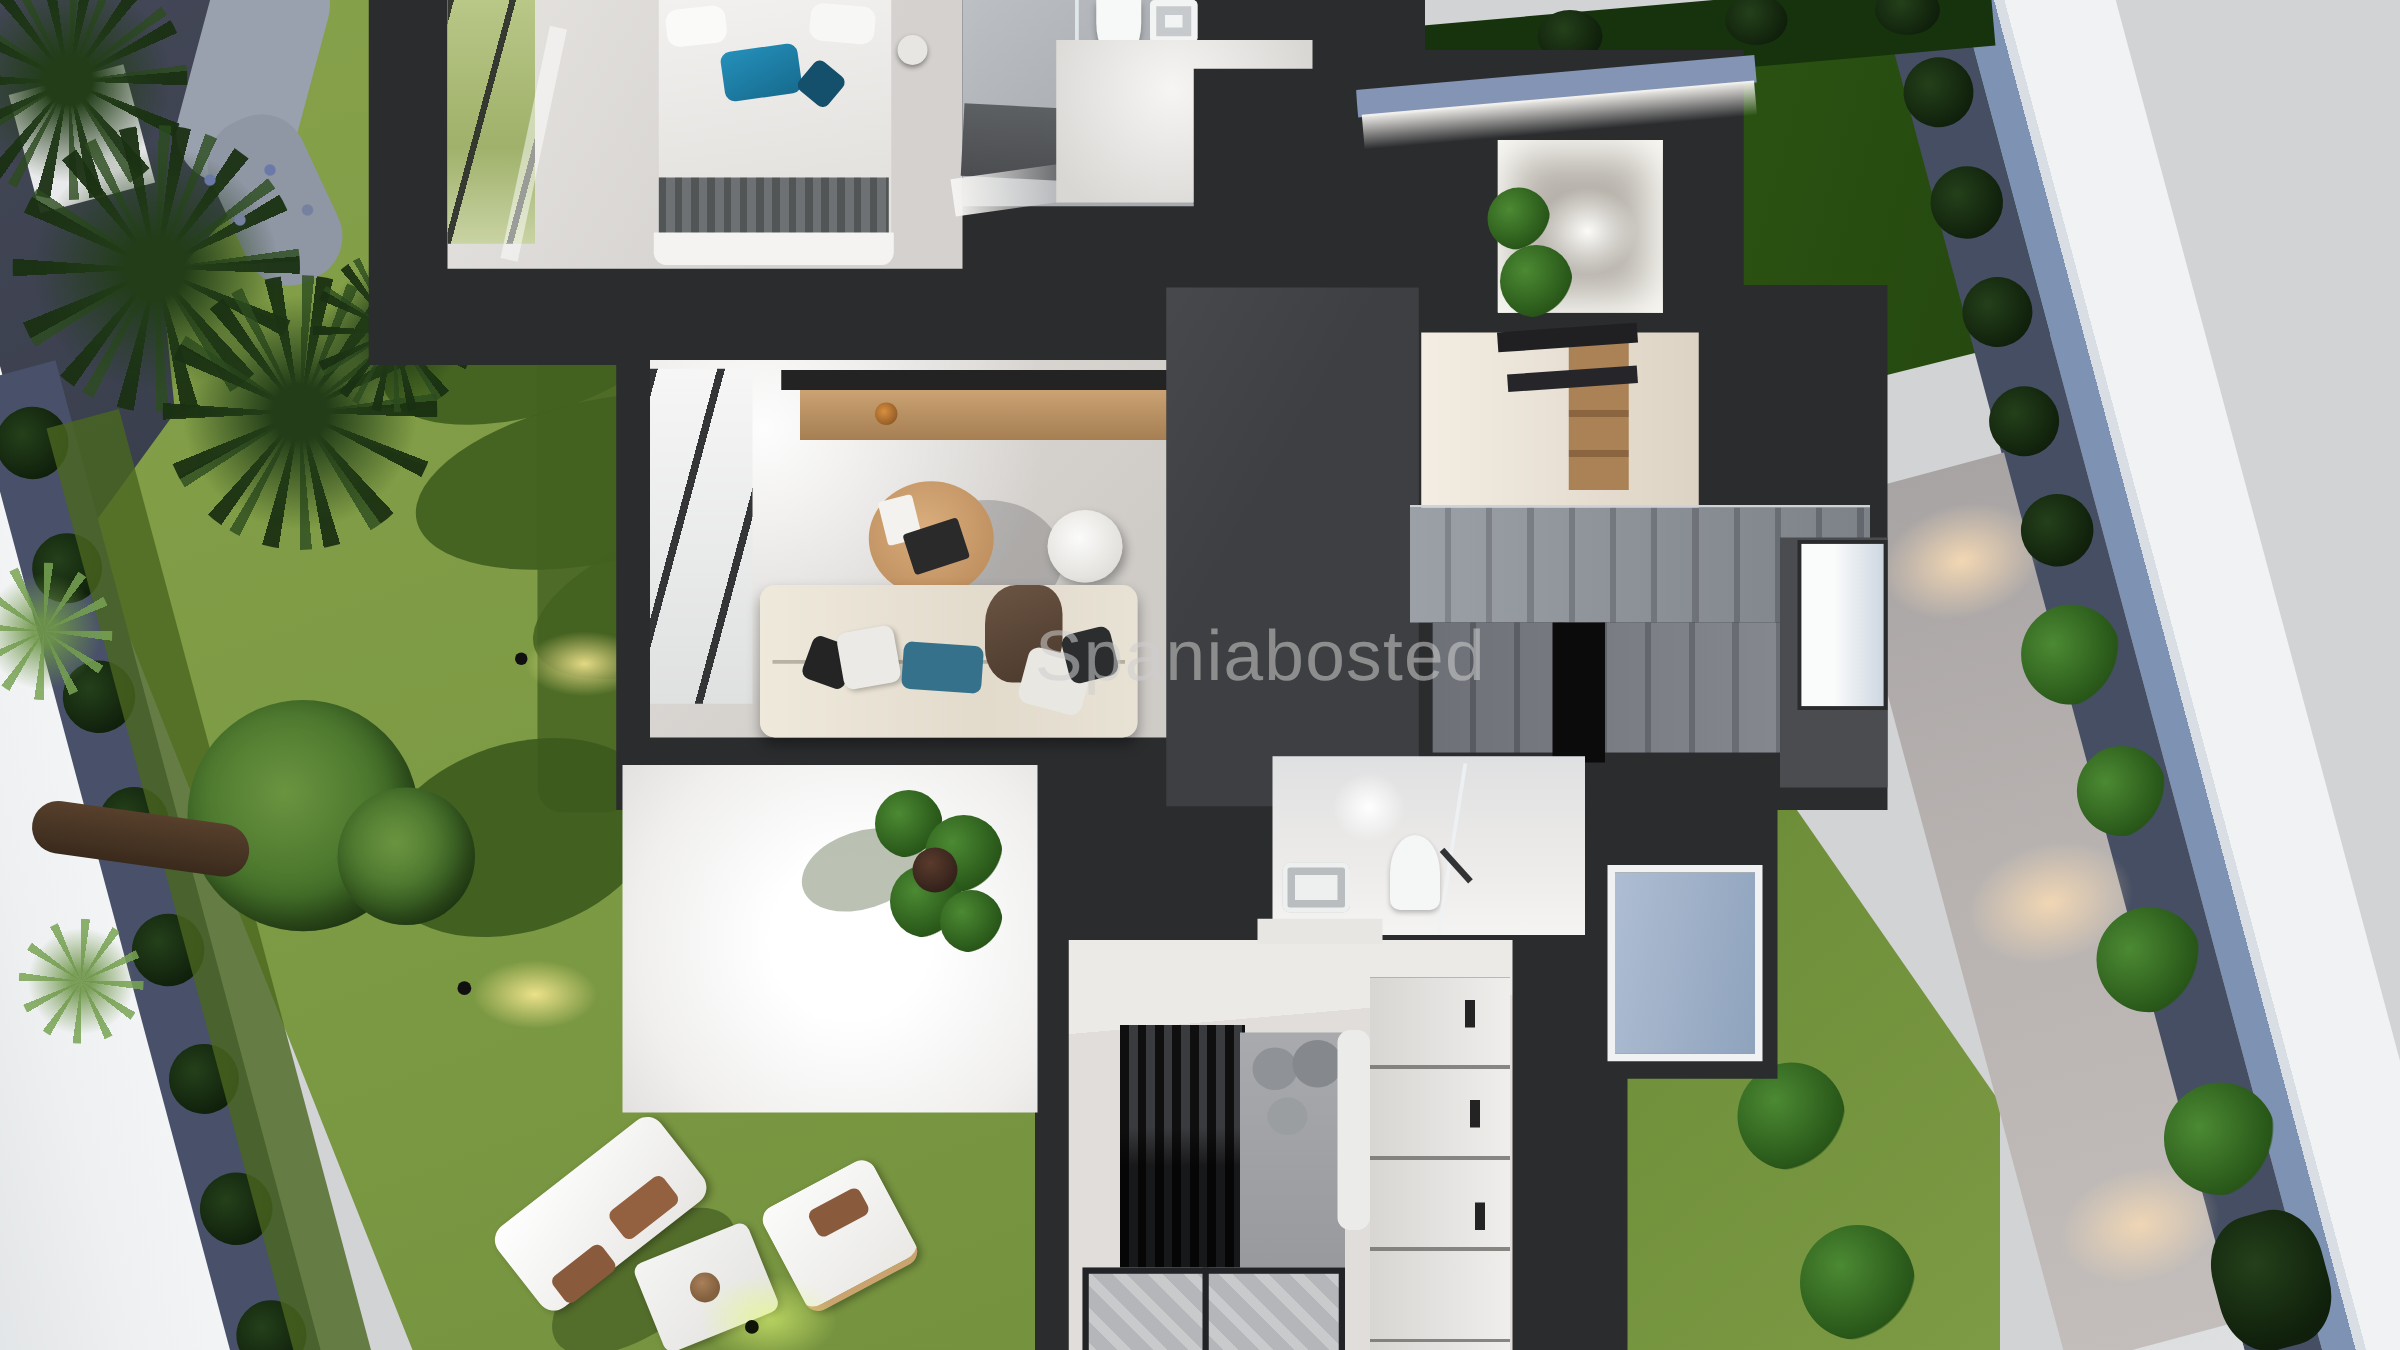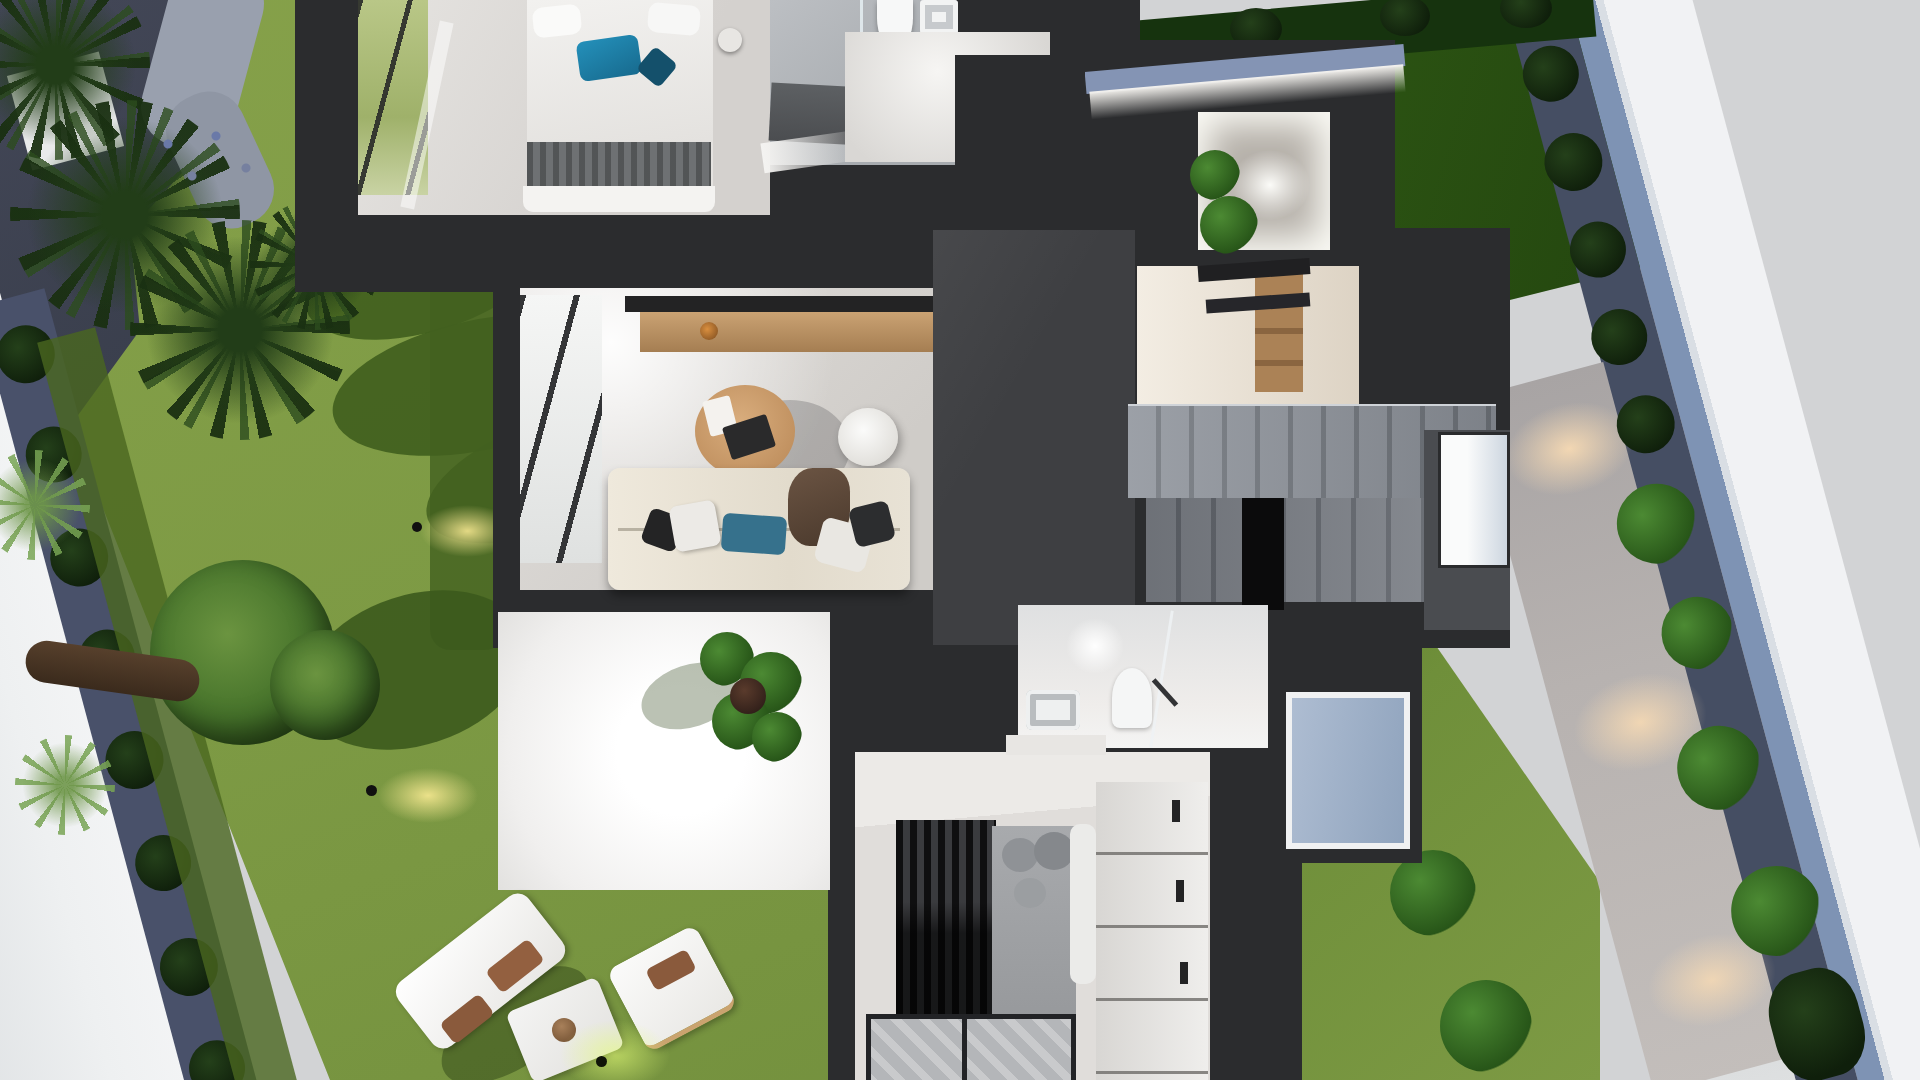--- a/index.html
+++ b/index.html
@@ -244,14 +244,15 @@
   <div class="abs" style="left:398px;top:930px;width:165px;height:82px;border-radius:14px;background:linear-gradient(160deg,#ffffff,#e7e6e3);transform:rotate(-38deg);box-shadow:2px 3px 6px rgba(0,0,0,.3);"></div>
   <div class="abs" style="left:488px;top:952px;width:54px;height:28px;border-radius:6px;background:#936040;transform:rotate(-38deg);"></div>
   <div class="abs" style="left:442px;top:1006px;width:50px;height:26px;border-radius:6px;background:#8a5a3c;transform:rotate(-38deg);"></div>
   <div class="abs" style="left:516px;top:992px;width:98px;height:76px;border-radius:8px;background:linear-gradient(150deg,#f4f4f3,#e3e2df);transform:rotate(-22deg);box-shadow:2px 3px 6px rgba(0,0,0,.3);"></div>
   <div class="abs" style="left:552px;top:1018px;width:24px;height:24px;border-radius:50%;background:radial-gradient(circle at 40% 35%,#a8805a,#6d4c2e);"></div>
   <div class="abs" style="left:622px;top:942px;width:100px;height:88px;border-radius:12px;background:linear-gradient(160deg,#fbfbfa,#e9e8e5);transform:rotate(-28deg);box-shadow:2px 3px 6px rgba(0,0,0,.3);border-bottom:5px solid #caa36f;"></div>
   <div class="abs" style="left:648px;top:958px;width:46px;height:24px;border-radius:6px;background:#8a5a3c;transform:rotate(-28deg);"></div>
   <div class="glow" style="left:560px;top:1020px;width:110px;height:70px;background:radial-gradient(closest-side,rgba(230,255,120,.6),rgba(230,255,120,0));"></div>
   <div class="abs" style="left:596px;top:1056px;width:11px;height:11px;border-radius:50%;background:#101408;"></div>
 
+  <div id="watermark">Spaniabosted</div>
 
 </div>
 
 </body></html>

